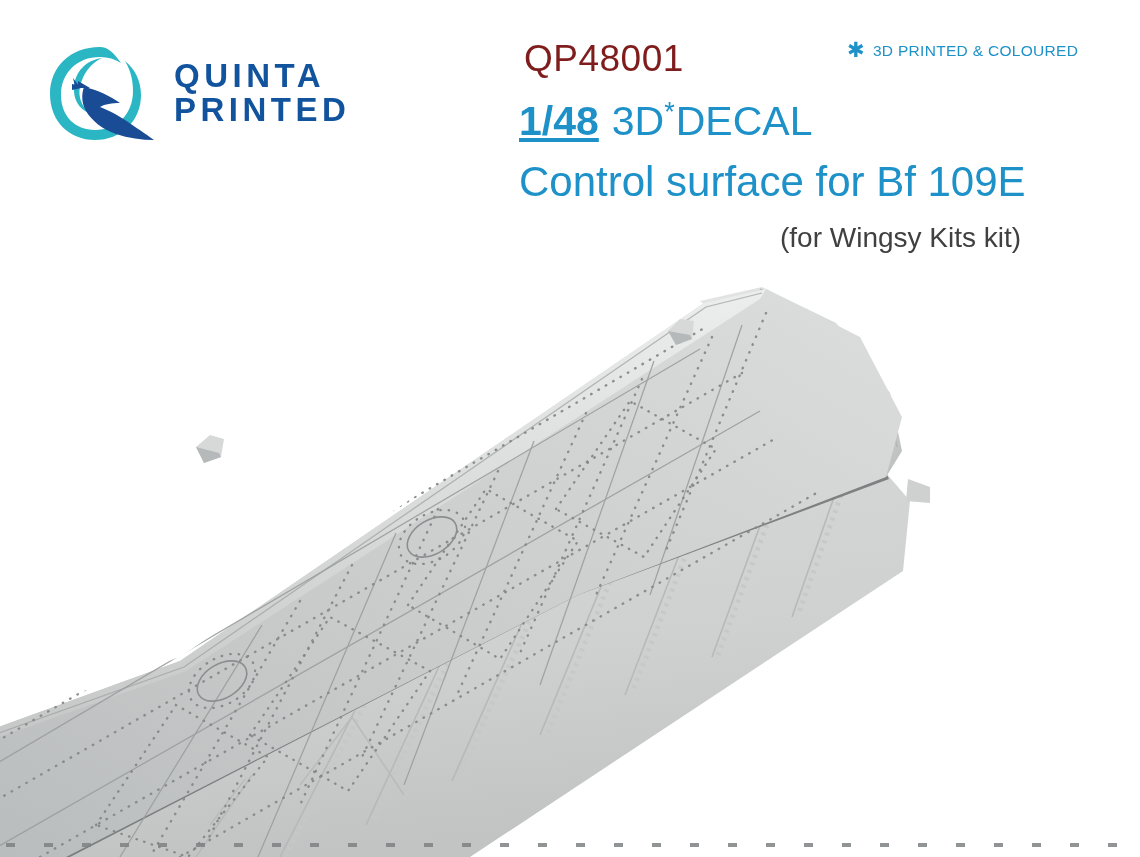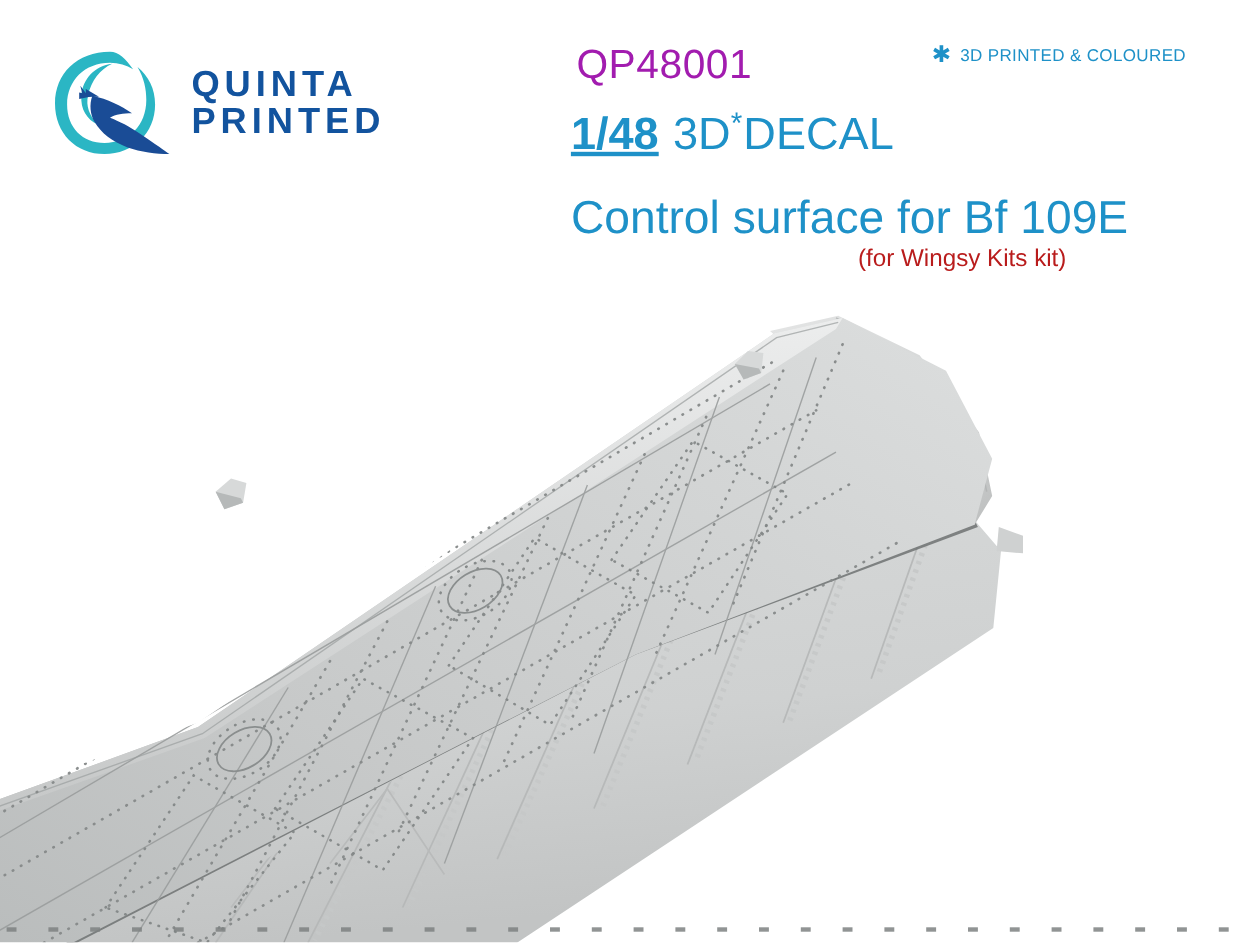--- a/index.html
+++ b/index.html
@@ -47,21 +47,21 @@
     font-weight: bold;
     letter-spacing: 4.5px;
     white-space: nowrap;
   }
 
   
   #sku {
     position: absolute;
     left: 524px;
     top: 38px;
-    color: #a21caf;
+    color: #7f1d1d;
     font-size: 37px;
     letter-spacing: 0.5px;
     white-space: nowrap;
   }
   #printed-note {
     position: absolute;
     left: 847px;
     top: 42px;
     color: #1E91C8;
     font-size: 15.5px;
@@ -98,31 +98,31 @@
   #line-scale .sup {
     font-size: 27px;
     position: relative;
     top: -14px;
     margin: 0 1px 0 0px;
   }
 
   #line-title {
     position: absolute;
     left: 519px;
-    top: 174px;
+    top: 158px;
     color: #1E91C8;
     font-size: 42px;
     white-space: nowrap;
   }
   #line-sub {
     position: absolute;
     left: 780px;
     top: 222px;
-    color: #b91c1c;
-    font-size: 22px;
+    color: #404040;
+    font-size: 28px;
     white-space: nowrap;
   }
 
   
   #photo {
     position: absolute;
     left: 0;
     top: 265px;
     width: 1140px;
     height: 592px;

